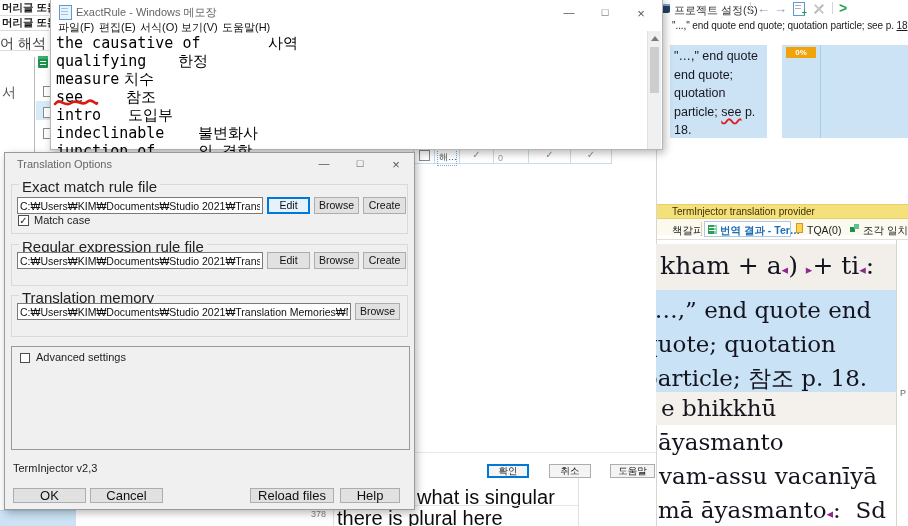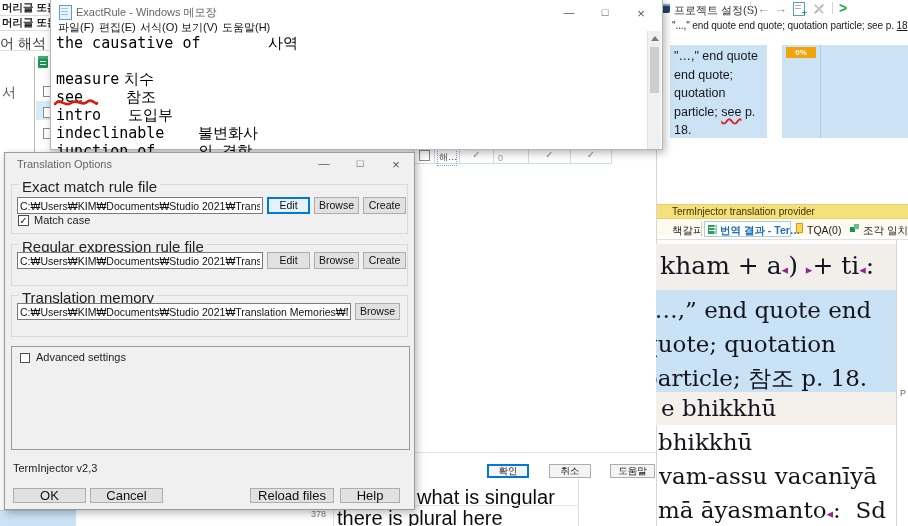--- a/index.html
+++ b/index.html
@@ -175,21 +175,21 @@
   <div class="ed-blue">
     <div class="ed-blue-inner serif">
       <div>“…,” end quote end</div>
       <div>quote; quotation</div>
       <div>particle; 참조 p. 18.</div>
     </div>
   </div>
 
   <div class="ed-band"></div>
   <div class="ed-line serif" style="left:661px;top:395px">e bhikkhū</div>
-  <div class="ed-line serif" style="left:658px;top:429px">bhikkhū</div>
+  <div class="ed-line serif" style="left:658px;top:429px">āyasmanto</div>
   <div class="ed-line serif" style="left:659px;top:463px">vam-assu vacanīyā</div>
   <div class="ed-line serif" style="left:658px;top:497px;white-space:pre"><span>mā āyasmanto</span><span class="tag">◂</span><span style="white-space:pre">:  Sd</span></div>
 
   <div class="vline" style="left:896px;top:240px;height:286px;background:#d8d4ce"></div>
   <div class="abs" style="left:900px;top:388px;font-size:9px;color:#666">P</div>
 
   <div class="seg-big" style="left:417px;top:486px">what is singular</div>
   <div class="hline" style="left:334px;top:505px;width:244px;background:#e5e5e5"></div>
   <div class="vline" style="left:578px;top:478px;height:48px;background:#e0e0e0"></div>
   <div class="seg-num" style="left:311px;top:509px">378</div>
@@ -230,20 +230,24 @@
       <span style="left:7px">파일(F)</span>
       <span style="left:48px">편집(E)</span>
       <span style="left:89px">서식(O)</span>
       <span style="left:130px">보기(V)</span>
       <span style="left:171px">도움말(H)</span>
     </div>
     <div class="np-line" style="top:35px">
         <span class="np-en">the causative of</span>
         <span class="np-ko" style="left:217px">사역</span>
       </div>
+    <div class="np-line" style="top:53px">
+        <span class="np-en">qualifying</span>
+        <span class="np-ko" style="left:127px">한정</span>
+      </div>
     <div class="np-line" style="top:71px">
         <span class="np-en">measure</span>
         <span class="np-ko" style="left:73px">치수</span>
       </div>
     <div class="np-line" style="top:89px">
         <span class="np-en">see</span>
         <span class="np-ko" style="left:75px">참조</span>
       </div>
     <div class="np-line" style="top:107px">
         <span class="np-en">intro</span>

